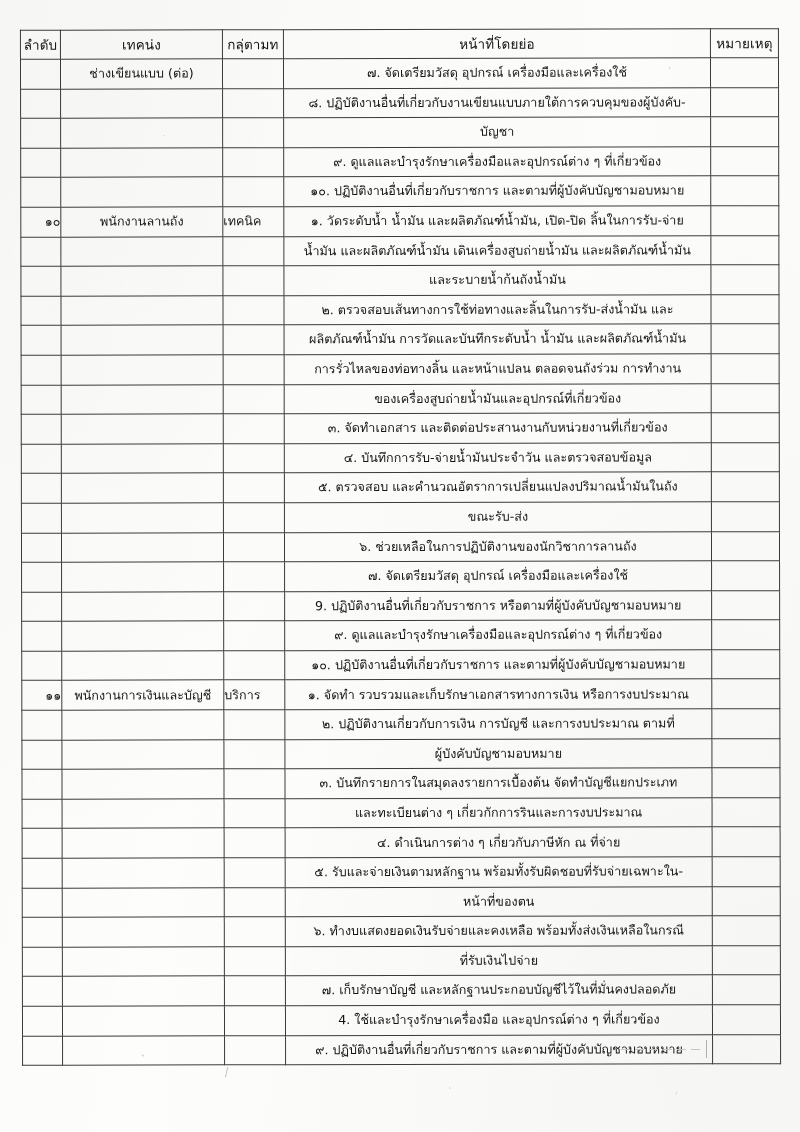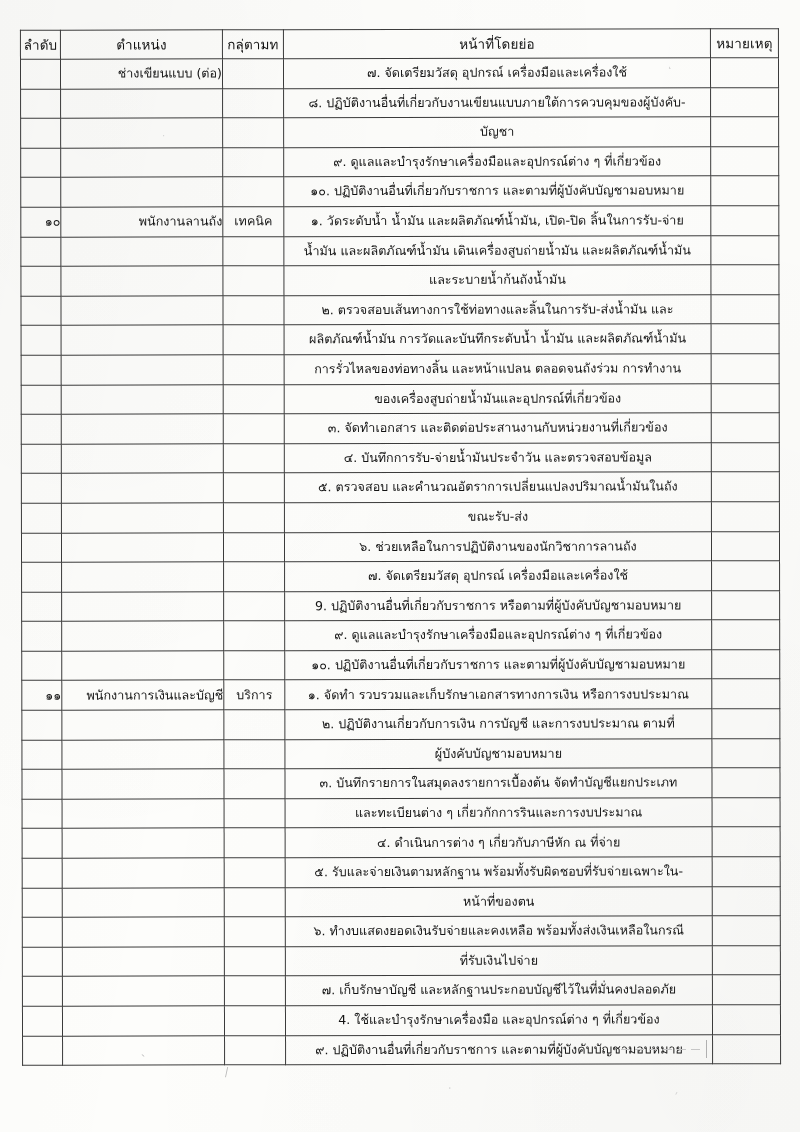--- a/index.html
+++ b/index.html
@@ -77,25 +77,24 @@
     color: #141414;
     line-height: 1.15;
   }
 
   .cell-no {
     text-align: right;
     font-size: 13px;
     padding-bottom: 1px;
   }
   .cell-pos {
-    text-align: right;
+    text-align: center;
     padding-left: 6px;
   }
   .cell-group {
-    text-align: center;
   }
   .cell-duty {
     text-align: center;
     padding-left: 5px;
     padding-right: 3px;
     white-space: nowrap;
   }
   .cell-remark {
     text-align: center;
   }
@@ -161,21 +160,21 @@
       <colgroup>
         <col class="c-no">
         <col class="c-pos">
         <col class="c-group">
         <col class="c-duty">
         <col class="c-remark">
       </colgroup>
       <thead>
         <tr class="hdr-row">
           <td>ลำดับ</td>
-          <td>ตำแหน่ง</td>
+          <td>เทคน่ง</td>
           <td>กลุ่ตามท</td>
           <td>หน้าที่โดยย่อ</td>
           <td>หมายเหตุ</td>
         </tr>
       </thead>
       <tbody id="table-body">
           <tr class="body-row">
             <td class="cell-no"></td>
             <td class="cell-pos">ช่างเขียนแบบ (ต่อ)</td>
             <td class="cell-group"></td>

